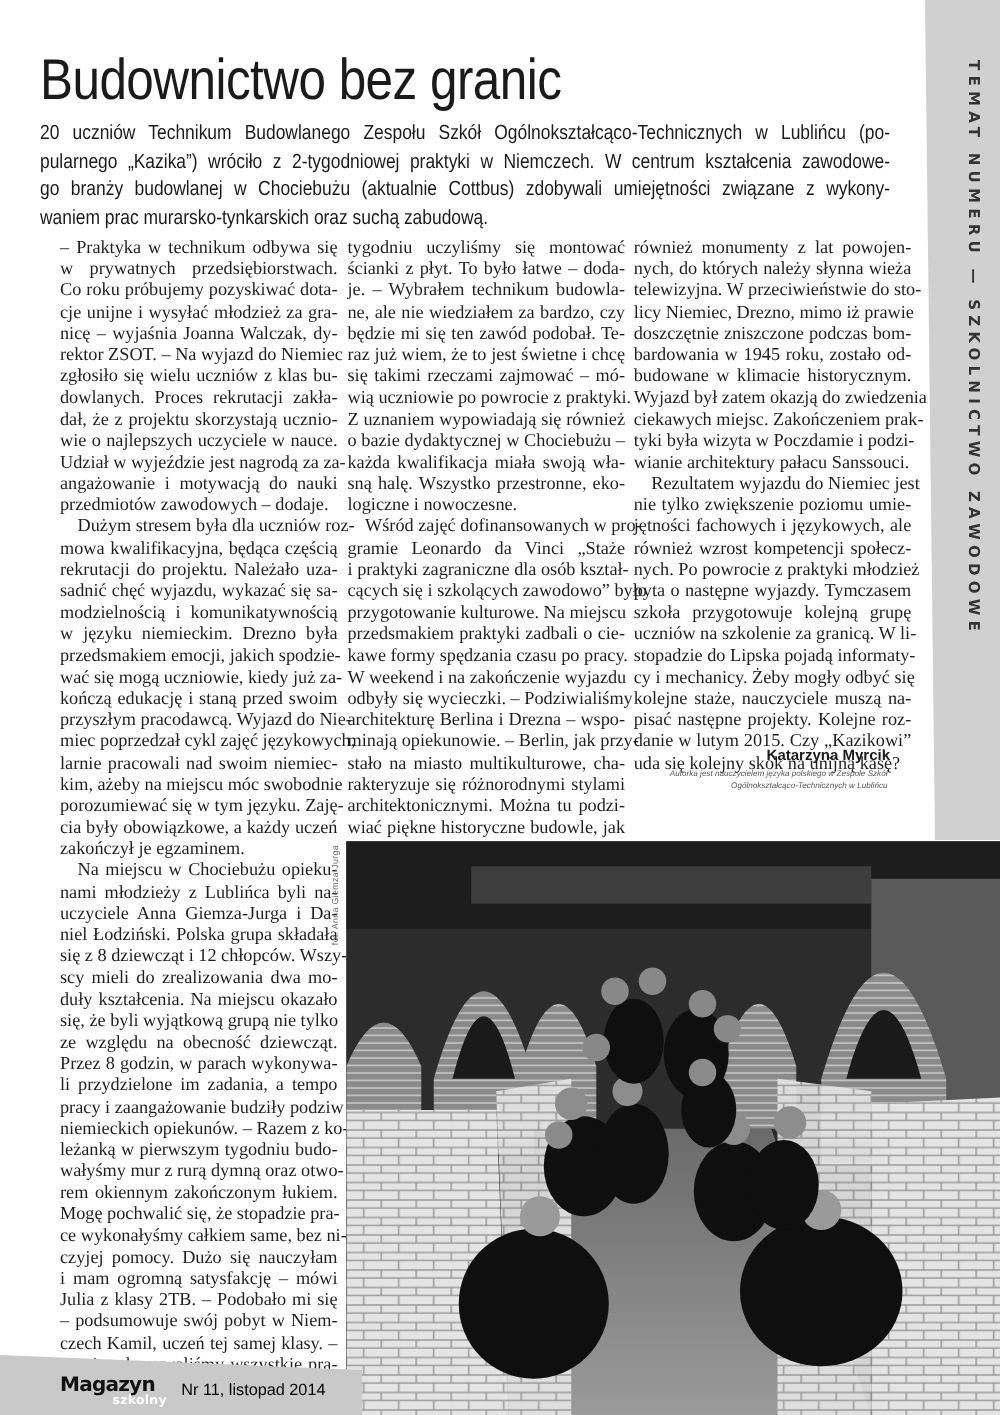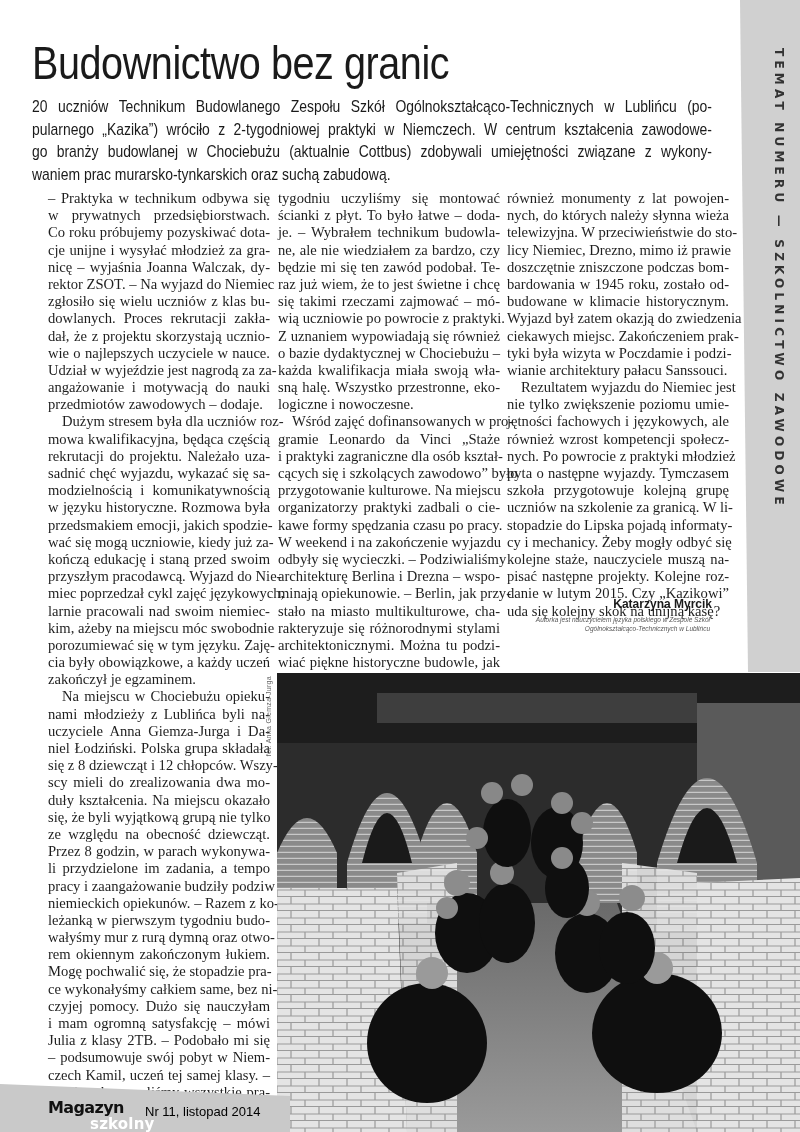--- a/index.html
+++ b/index.html
@@ -71,21 +71,21 @@
     position: absolute; left: 0; top: 1080px; width: 290px; height: 52px;
     background: #c9c9c9;
     clip-path: polygon(0 4px, 100% 16px, 100% 100%, 0 100%);
   }
   .logo { position: absolute; left: 48px; top: 1098px; }
   .logo-main {
     font-family: "DejaVu Sans", sans-serif; font-weight: bold; font-size: 16px; color: #111; letter-spacing: -0.6px;
   }
   .logo-sub {
     position: absolute; left: 42px; top: 17px;
-    font-family: "DejaVu Sans", sans-serif; font-weight: bold; font-size: 15px; color: #ffffff; letter-spacing: 0.2px;
+    font-family: "DejaVu Sans", sans-serif; font-weight: bold; font-size: 10px; color: #ffffff; letter-spacing: 0.2px;
   }
   .issue {
     position: absolute; left: 145px; top: 1104px;
     font-family: "Liberation Sans", sans-serif; font-size: 13px; color: #000000;
   }
 </style>
 </head>
 <body>
 
 <div class="side-band"></div>
@@ -111,21 +111,21 @@
     <span class="line">dał, że z projektu skorzystają ucznio-</span>
     <span class="line">wie o najlepszych uczyciele w nauce.</span>
     <span class="line">Udział w wyjeździe jest nagrodą za za-</span>
     <span class="line">angażowanie i motywacją do nauki</span>
     <span class="line last">przedmiotów zawodowych – dodaje.</span>
     <span class="line indent">Dużym stresem była dla uczniów roz-</span>
     <span class="line">mowa kwalifikacyjna, będąca częścią</span>
     <span class="line">rekrutacji do projektu. Należało uza-</span>
     <span class="line">sadnić chęć wyjazdu, wykazać się sa-</span>
     <span class="line">modzielnością i komunikatywnością</span>
-    <span class="line">w języku historyczne. Rozmowa była</span>
+    <span class="line">w języku niemieckim. Drezno była</span>
     <span class="line">przedsmakiem emocji, jakich spodzie-</span>
     <span class="line">wać się mogą uczniowie, kiedy już za-</span>
     <span class="line">kończą edukację i staną przed swoim</span>
     <span class="line">przyszłym pracodawcą. Wyjazd do Nie-</span>
     <span class="line">miec poprzedzał cykl zajęć językowych,</span>
     <span class="line">larnie pracowali nad swoim niemiec-</span>
     <span class="line">kim, ażeby na miejscu móc swobodnie</span>
     <span class="line">porozumiewać się w tym języku. Zaję-</span>
     <span class="line">cia były obowiązkowe, a każdy uczeń</span>
     <span class="line last">zakończył je egzaminem.</span>
@@ -167,21 +167,21 @@
     <span class="line">Z uznaniem wypowiadają się również</span>
     <span class="line">o bazie dydaktycznej w Chociebużu –</span>
     <span class="line">każda kwalifikacja miała swoją wła-</span>
     <span class="line">sną halę. Wszystko przestronne, eko-</span>
     <span class="line last">logiczne i nowoczesne.</span>
     <span class="line indent">Wśród zajęć dofinansowanych w pro-</span>
     <span class="line">gramie Leonardo da Vinci „Staże</span>
     <span class="line">i praktyki zagraniczne dla osób kształ-</span>
     <span class="line">cących się i szkolących zawodowo” było</span>
     <span class="line">przygotowanie kulturowe. Na miejscu</span>
-    <span class="line">organizatorzy praktyki zadbali o cie-</span>
+    <span class="line">przedsmakiem praktyki zadbali o cie-</span>
     <span class="line">kawe formy spędzania czasu po pracy.</span>
     <span class="line">W weekend i na zakończenie wyjazdu</span>
     <span class="line">odbyły się wycieczki. – Podziwialiśmy</span>
     <span class="line">architekturę Berlina i Drezna – wspo-</span>
     <span class="line">minają opiekunowie. – Berlin, jak przy-</span>
     <span class="line">stało na miasto multikulturowe, cha-</span>
     <span class="line">rakteryzuje się różnorodnymi stylami</span>
     <span class="line">architektonicznymi. Można tu podzi-</span>
     <span class="line">wiać piękne historyczne budowle, jak</span>
   </div>

